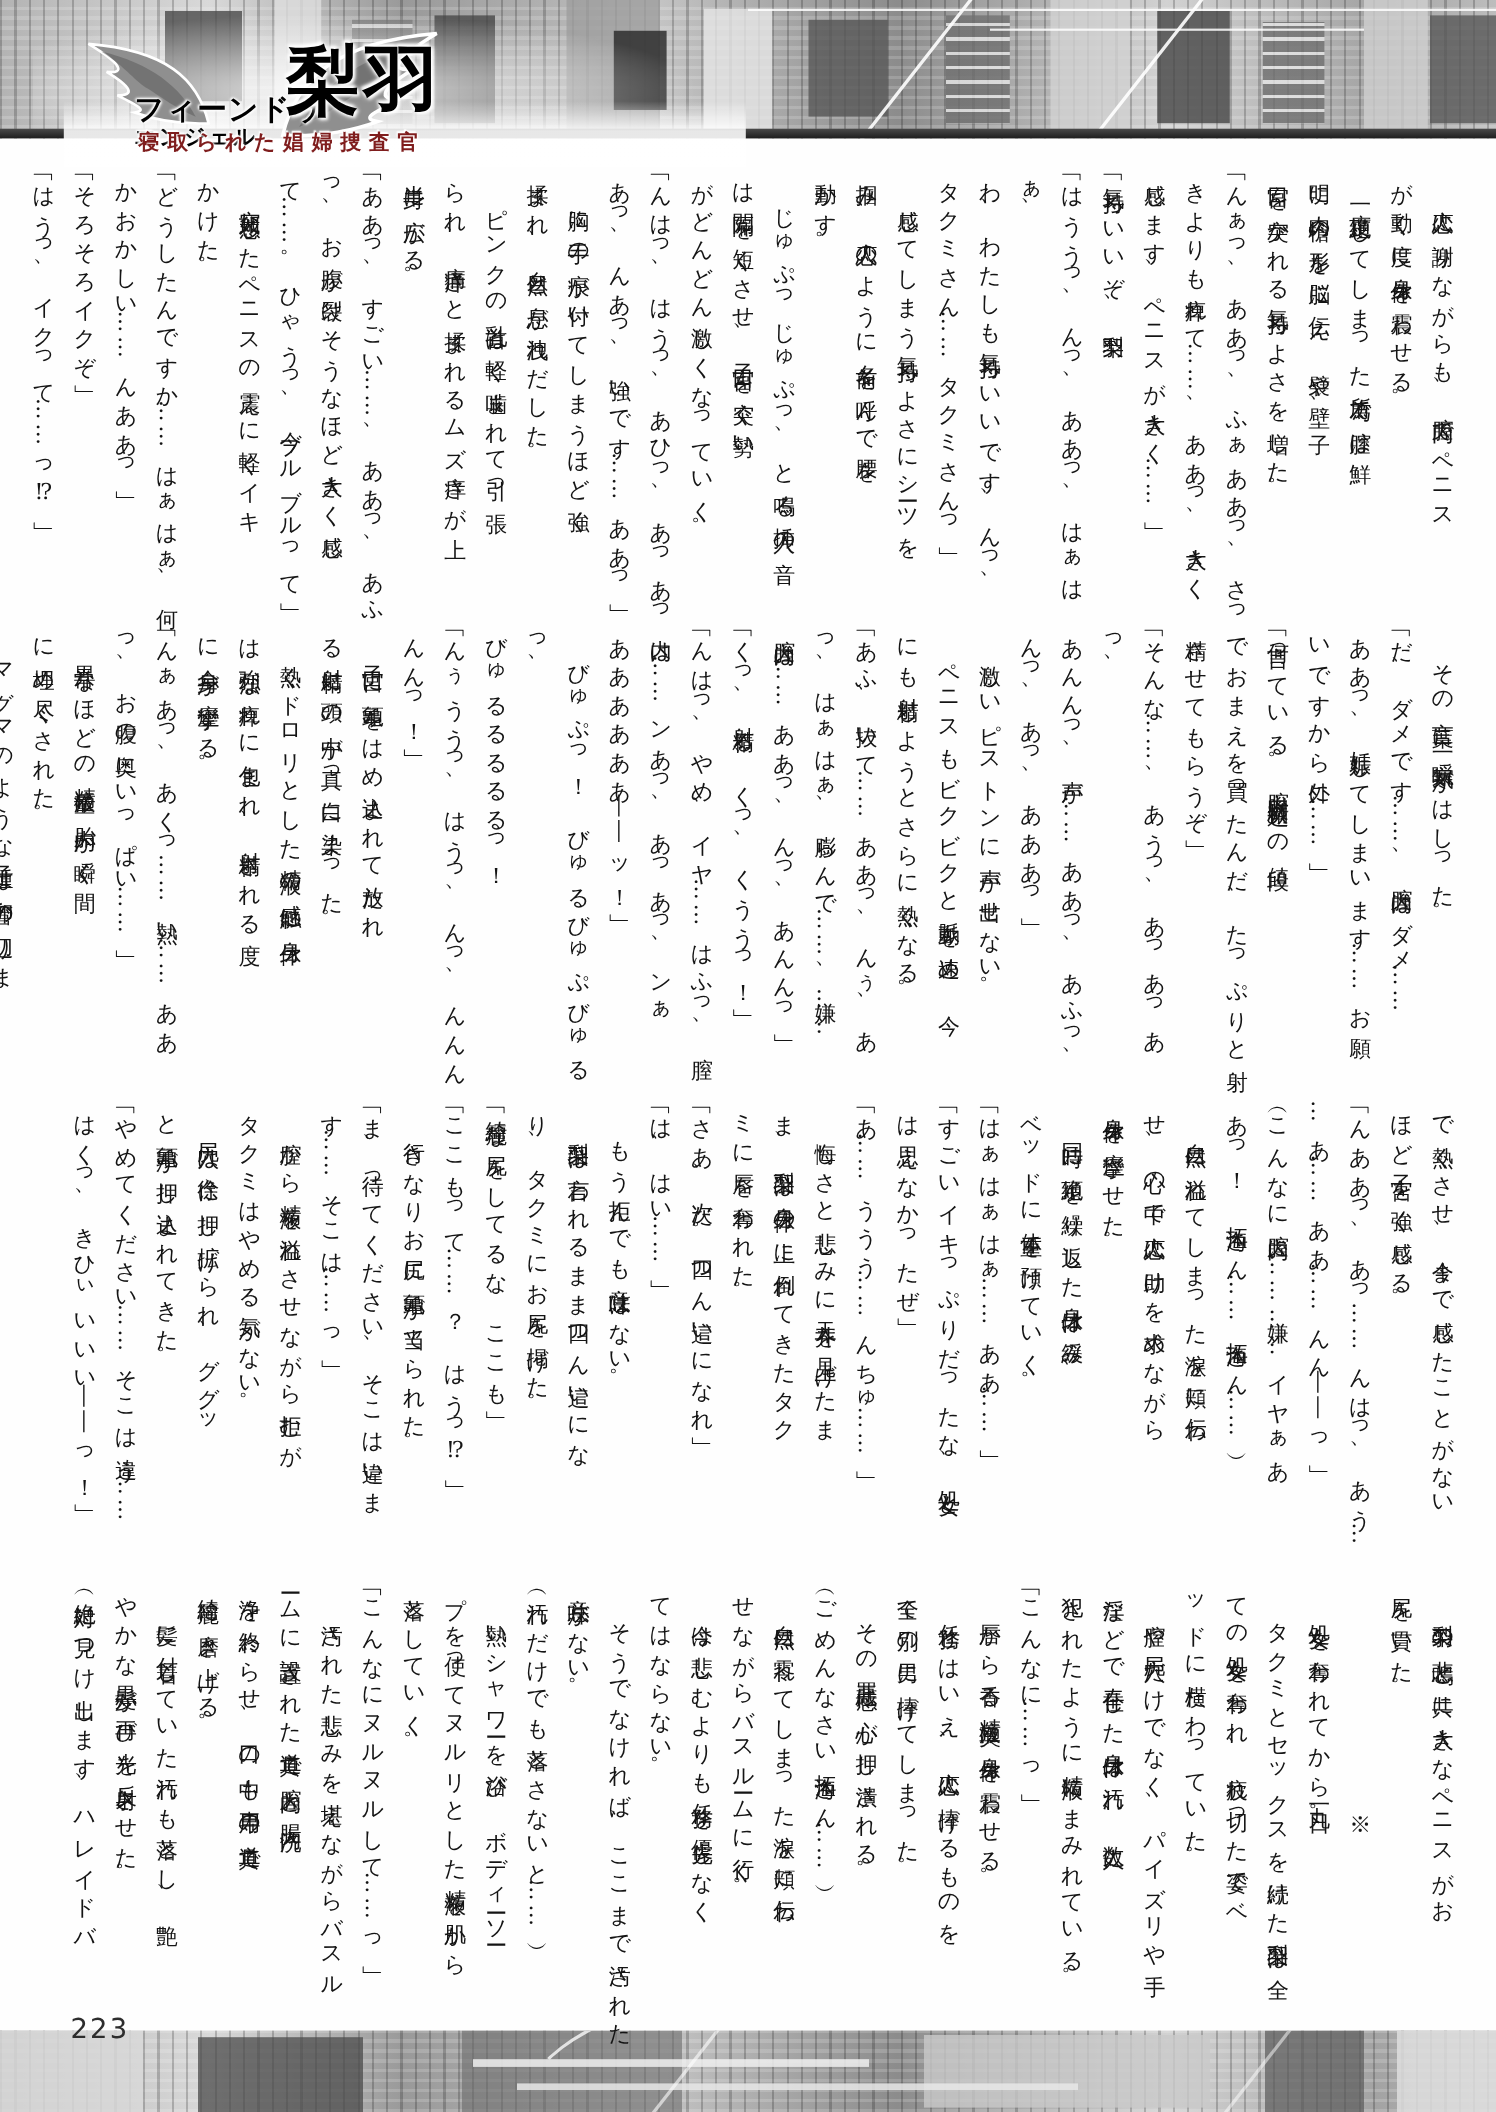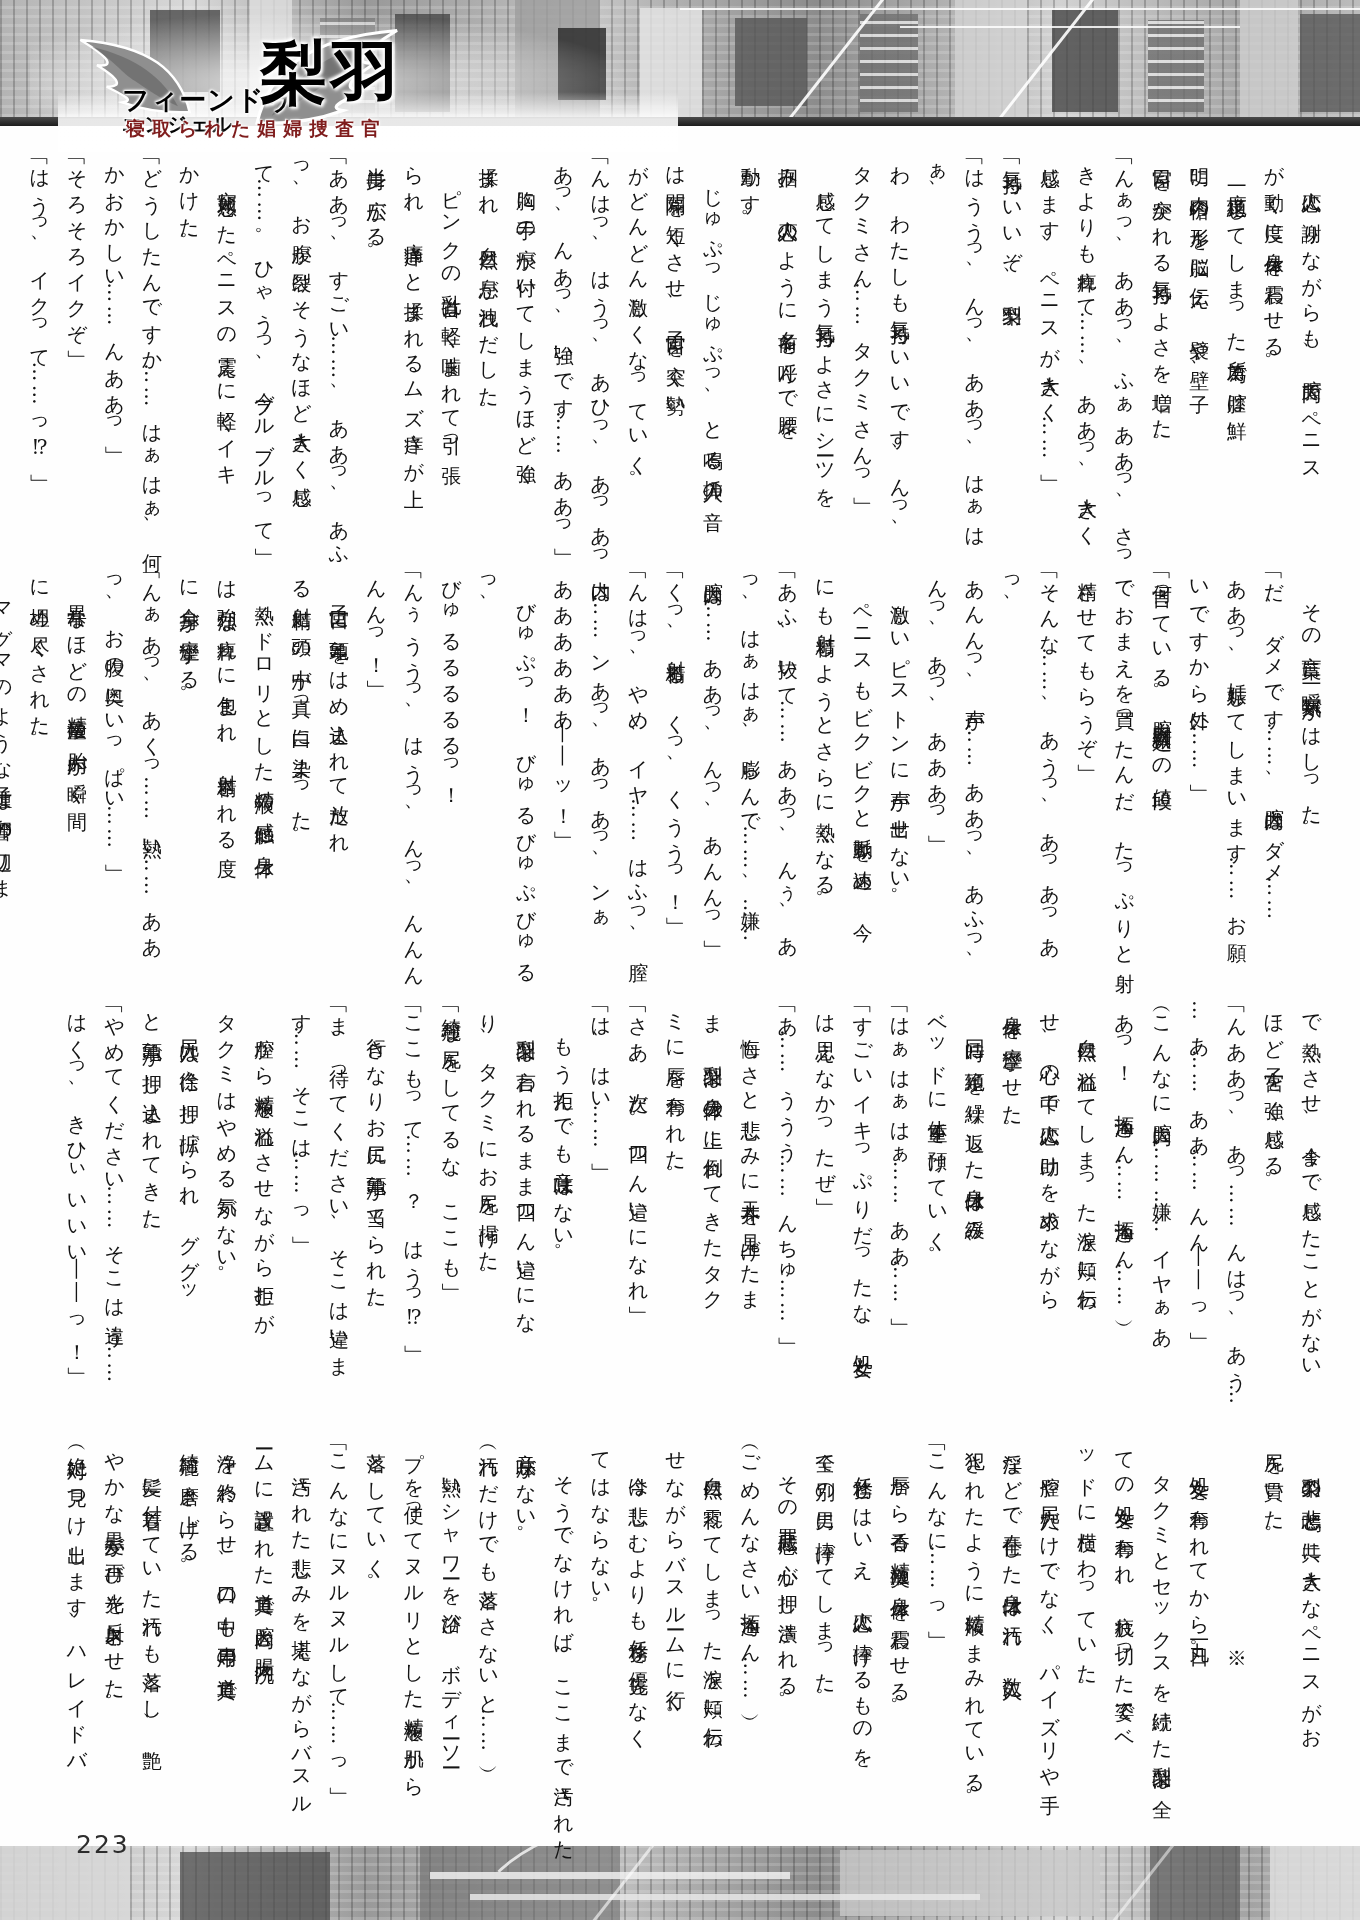--- a/index.html
+++ b/index.html
@@ -43,21 +43,21 @@
       letter-spacing:7px;white-space:nowrap;
       text-shadow:0 0 2px #fff,0 0 4px #fff,1px 1px 1px #fff,-1px -1px 1px #fff;}
 
   
   .band{position:absolute;left:58px;width:1272px;height:420px;z-index:1;
       writing-mode:vertical-rl;-webkit-writing-mode:vertical-rl;
       font-size:20px;line-height:37.4px;letter-spacing:3.2px;color:#141414;}
   .tcol{height:100%;}
   .tcol-center{text-align:center;}
 
-  .pagenum{position:absolute;left:76px;top:1830px;z-index:2;
+  .pagenum{position:absolute;left:64px;top:1830px;z-index:2;
       font-family:"DejaVu Sans","Liberation Sans",sans-serif;font-size:25px;letter-spacing:2px;color:#2d2d2d;}
 </style>
 </head>
 <body>
 
 <div class="page">
 
   <div class="glitch top">
     <div class="gb" style="left:150px;top:10px;width:70px;height:82px;background:#4a4a4a;opacity:.8;"></div>
     <div class="gb" style="left:250px;top:0;width:42px;height:126px;background:#dedede;opacity:.8;"></div>

